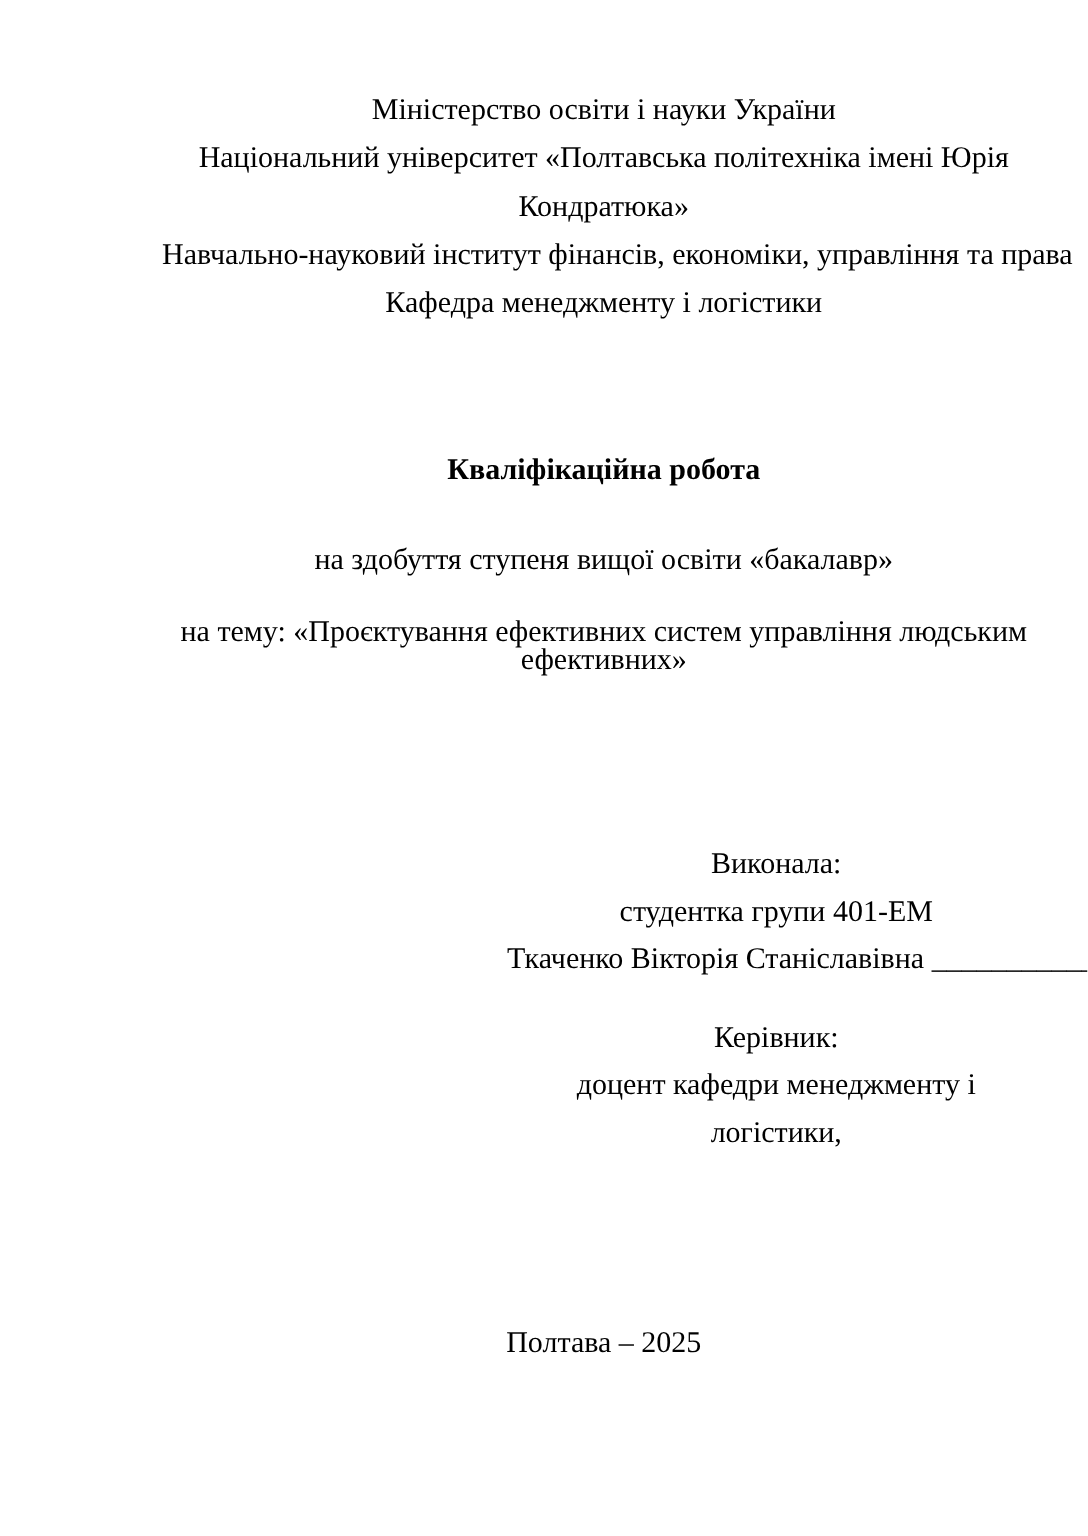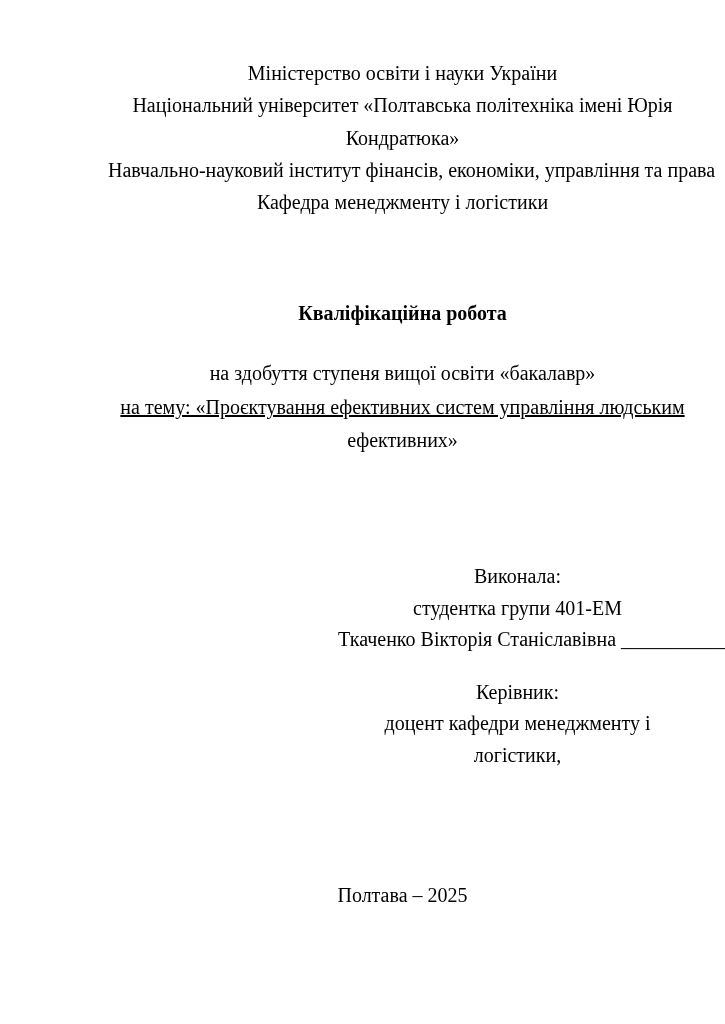--- a/index.html
+++ b/index.html
@@ -50,21 +50,21 @@
 <div class="page">
 
   <div class="line" style="top: 62px;">Міністерство освіти і науки України</div>
   <div class="line" style="top: 94px;">Національний університет «Полтавська політехніка імені Юрія</div>
   <div class="line" style="top: 127px;">Кондратюка»</div>
   <div class="line" style="top: 159px; text-align: right;">Навчально-науковий інститут фінансів, економіки, управління та права</div>
   <div class="line" style="top: 191px;">Кафедра менеджменту і логістики</div>
 
   <div class="line work-title" style="top: 302px;">Кваліфікаційна робота</div>
   <div class="line" style="top: 334px; margin-top: 28px;">на здобуття ступеня вищої освіти «бакалавр»</div>
-  <div class="line" style="top: 396px; text-decoration: underline;">на тему: «Проєктування ефективних систем управління людським</div>
+  <div class="line" style="top: 410px;">на тему: «Проєктування ефективних систем управління людським</div>
   <div class="line" style="top: 429px;">ефективних»</div>
 
   <div class="left-line" style="top: 565px;">Виконала:</div>
   <div class="left-line" style="top: 597px;">студентка групи 401-ЕМ</div>
   <div class="left-line" style="top: 628px;"><span>Ткаченко Вікторія Станіславівна</span> <span class="sig">____________</span></div>
 
   <div class="left-line" style="top: 681px;">Керівник:</div>
   <div class="left-line" style="top: 744px;">логістики,</div>
   <div class="left-line" style="top: 712px;">доцент кафедри менеджменту і</div>
 

